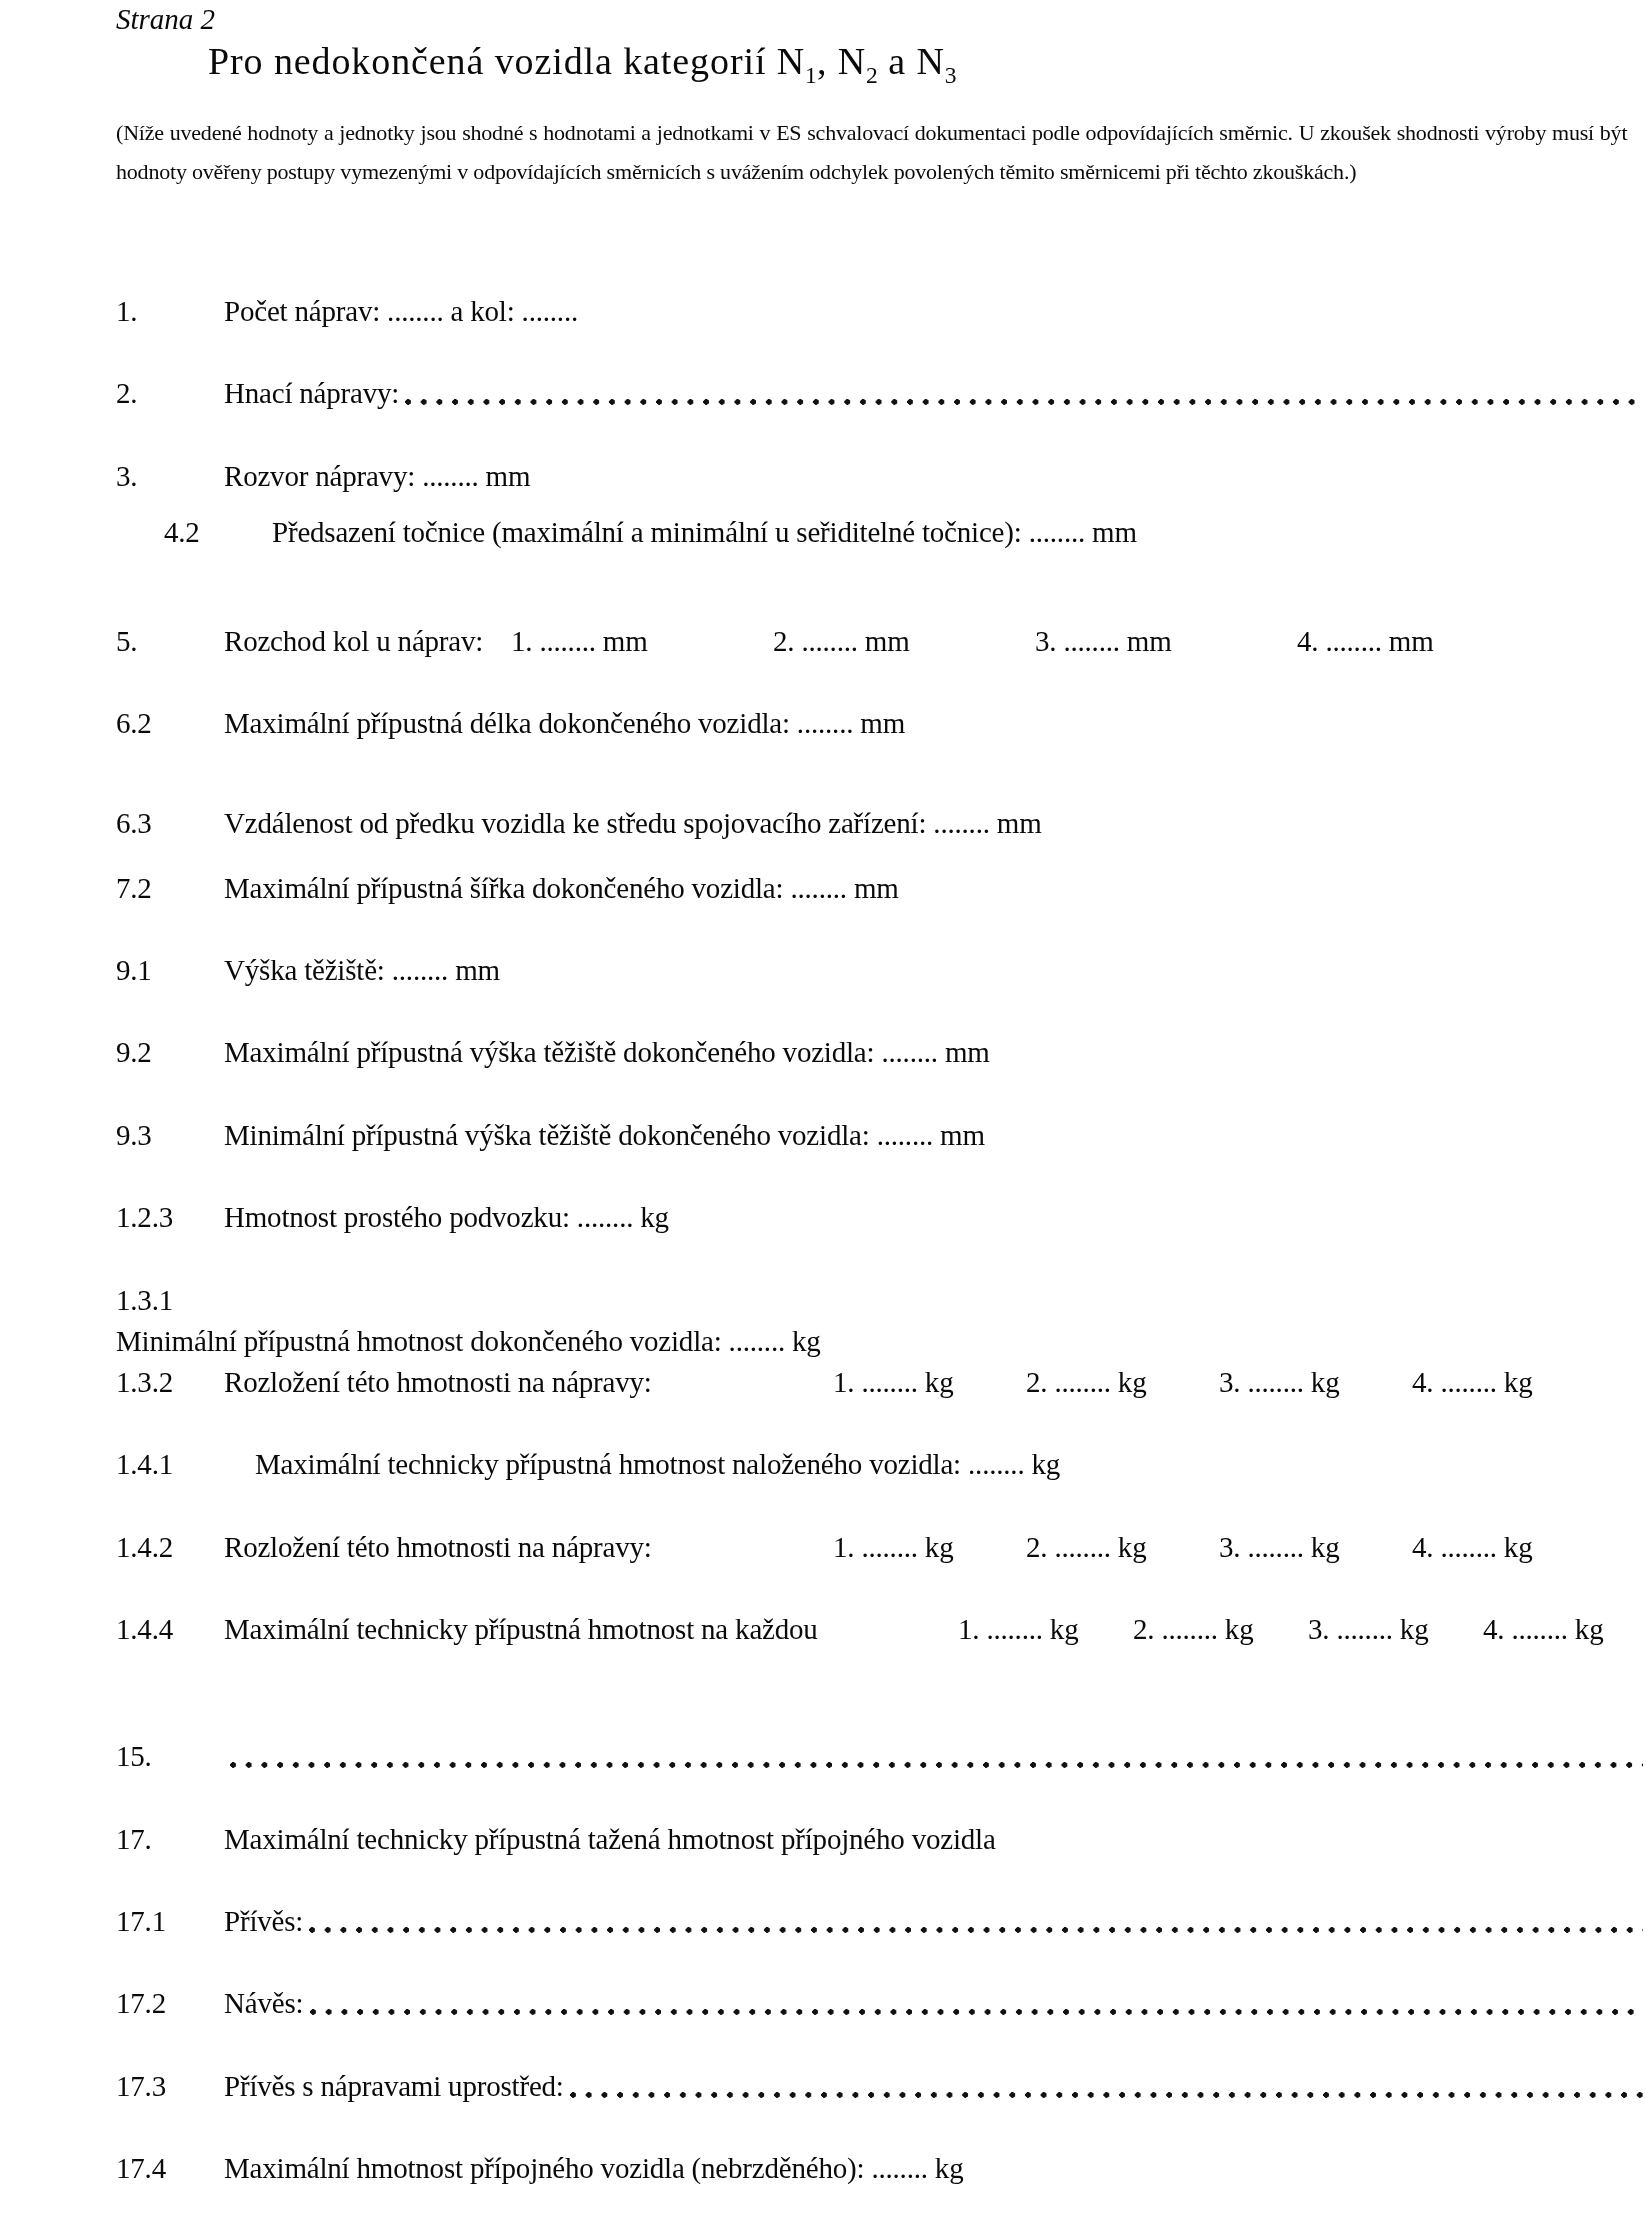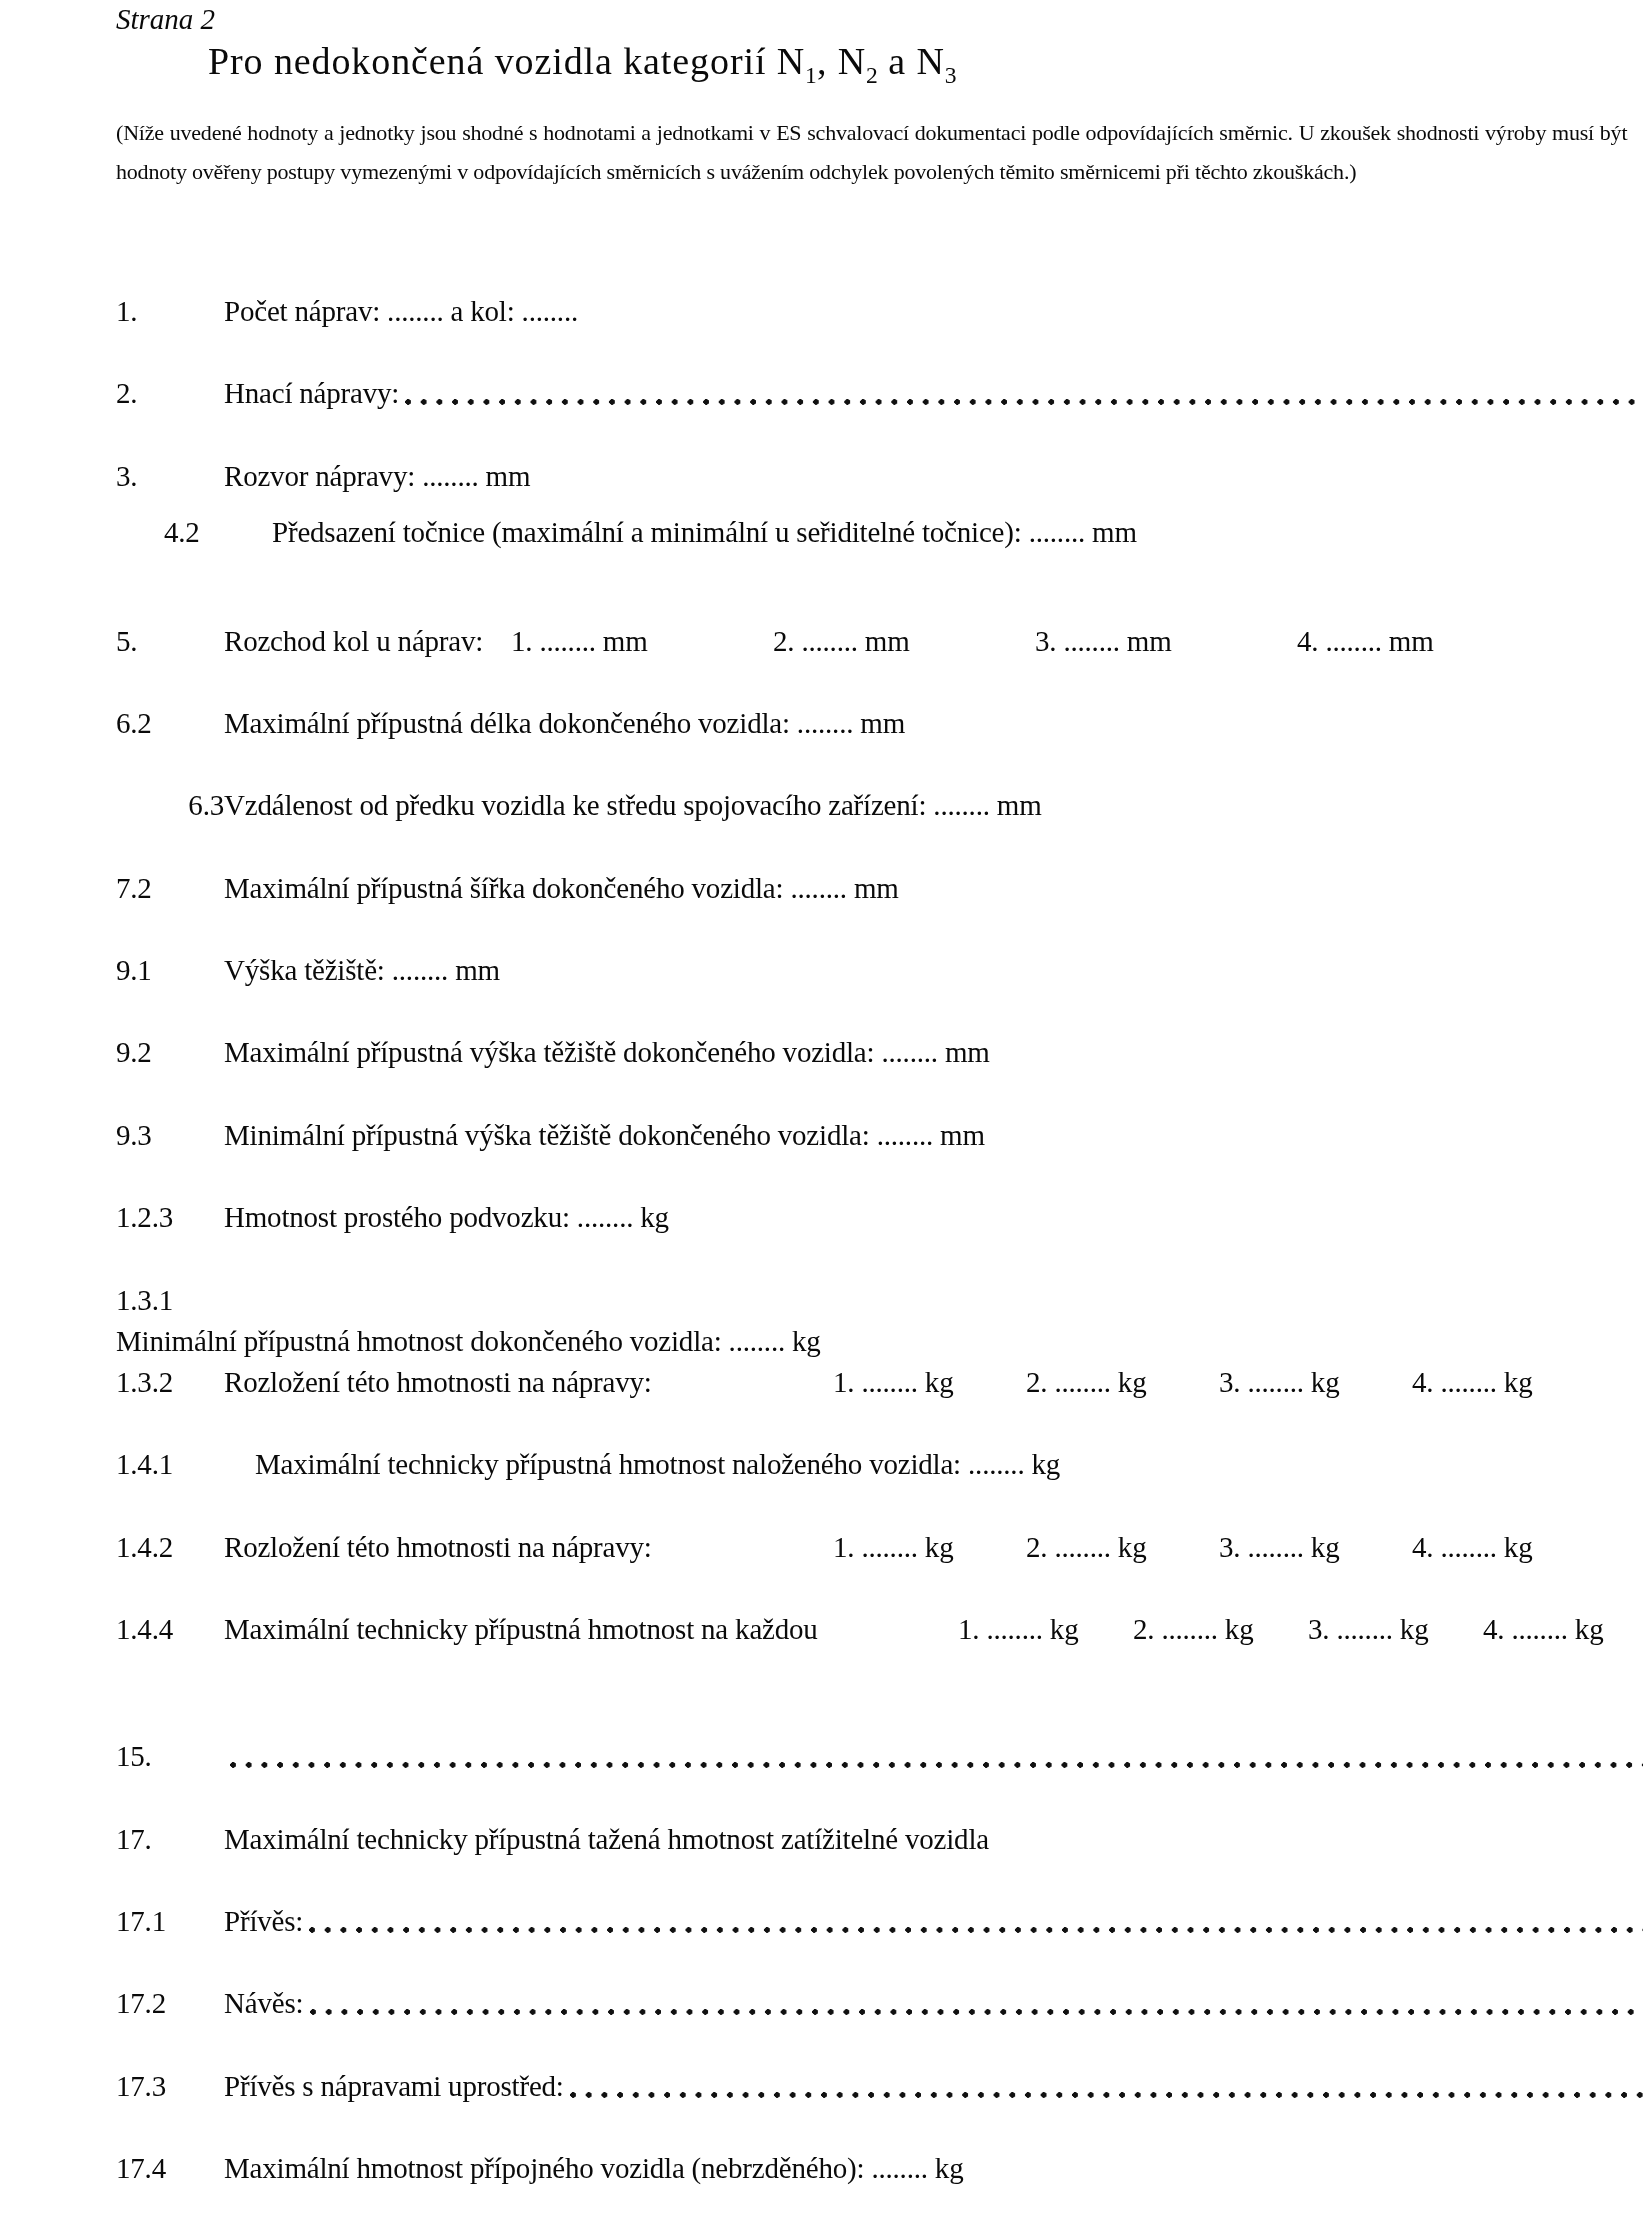--- a/index.html
+++ b/index.html
@@ -110,21 +110,21 @@
           <span class="col" style="width: 262px;">3. ........ mm</span>
           <span class="col" style="width: 262px;">4. ........ mm</span>
         </div>
       </div>
       <div class="item" style="top: 703px;">
         <span class="num">6.2</span>
         <div class="body">
           <div class="label">Maximální přípustná délka dokončeného vozidla: ........ mm</div>
         </div>
       </div>
-      <div class="item" style="top: 785px; text-align: right;">
+      <div class="item" style="top: 803px;">
         <span class="num">6.3</span>
         <div class="body">
           <div class="label">Vzdálenost od předku vozidla ke středu spojovacího zařízení: ........ mm</div>
         </div>
       </div>
       <div class="item" style="top: 868px;">
         <span class="num">7.2</span>
         <div class="body">
           <div class="label">Maximální přípustná šířka dokončeného vozidla: ........ mm</div>
         </div>
@@ -197,21 +197,21 @@
       </div>
       <div class="item" style="top: 1736px;">
         <span class="num">15.</span>
         <div class="body">
           <div class="leader"></div>
         </div>
       </div>
       <div class="item" style="top: 1819px;">
         <span class="num">17.</span>
         <div class="body">
-          <div class="label">Maximální technicky přípustná tažená hmotnost zatížitelné vozidla</div>
+          <div class="label">Maximální technicky přípustná tažená hmotnost přípojného vozidla</div>
         </div>
       </div>
       <div class="item" style="top: 1901px;">
         <span class="num">17.1</span>
         <div class="body">
           <div class="label">Přívěs:</div>
           <div class="leader"></div>
         </div>
       </div>
       <div class="item" style="top: 1983px;">

